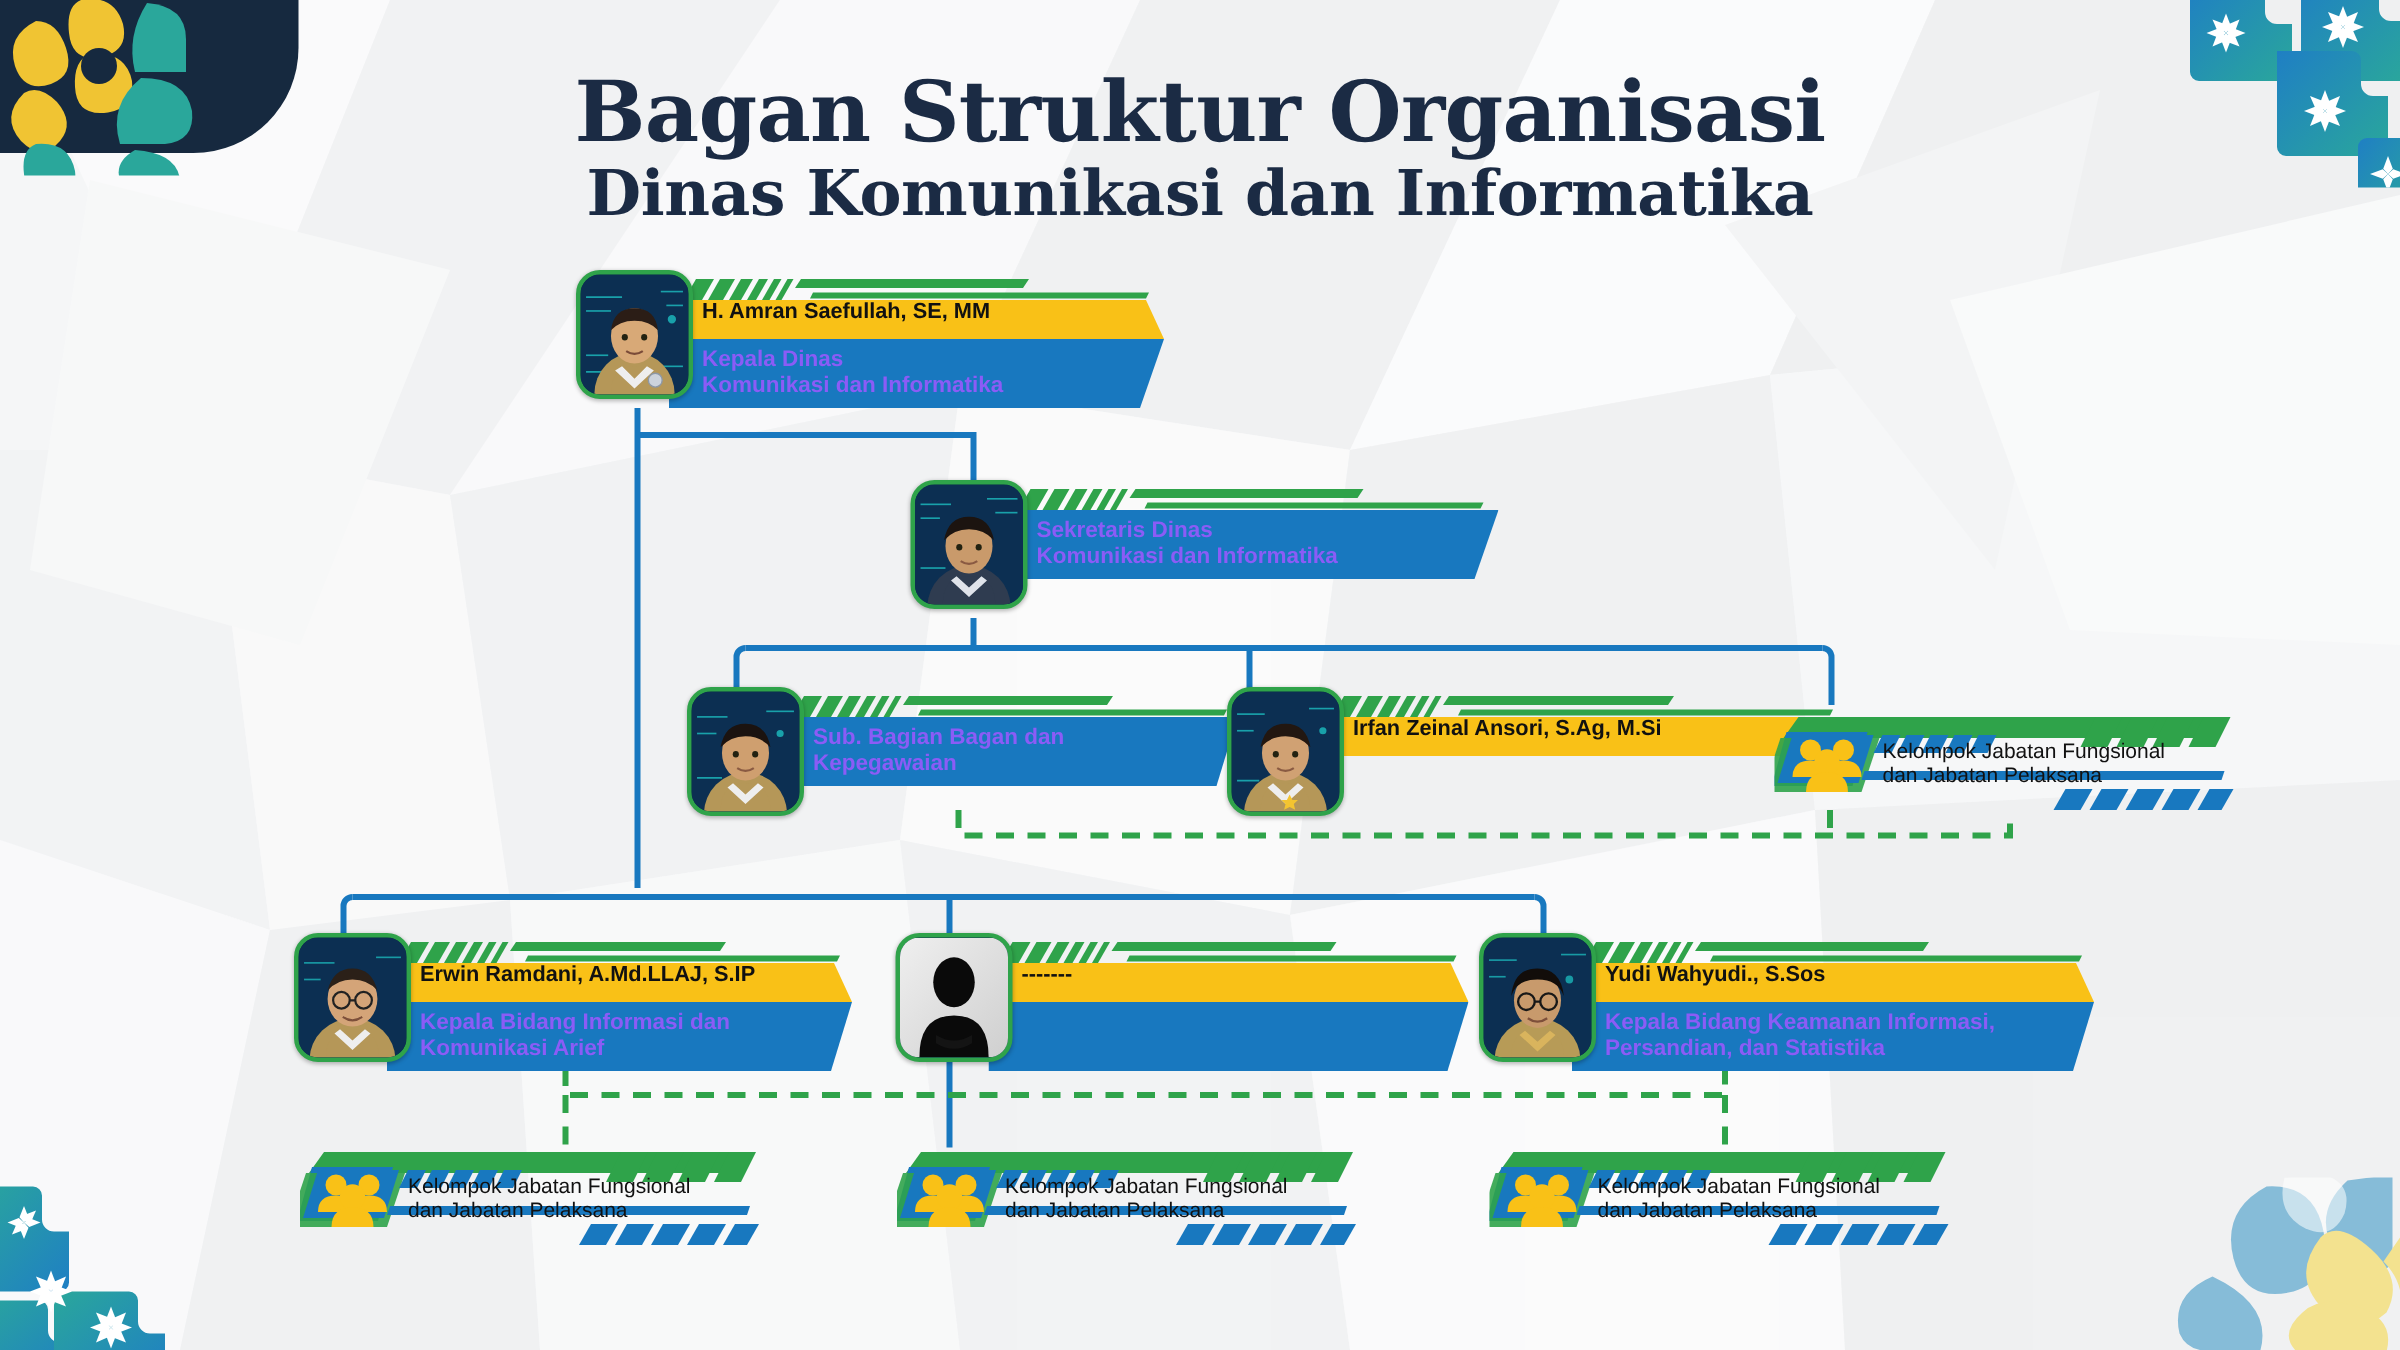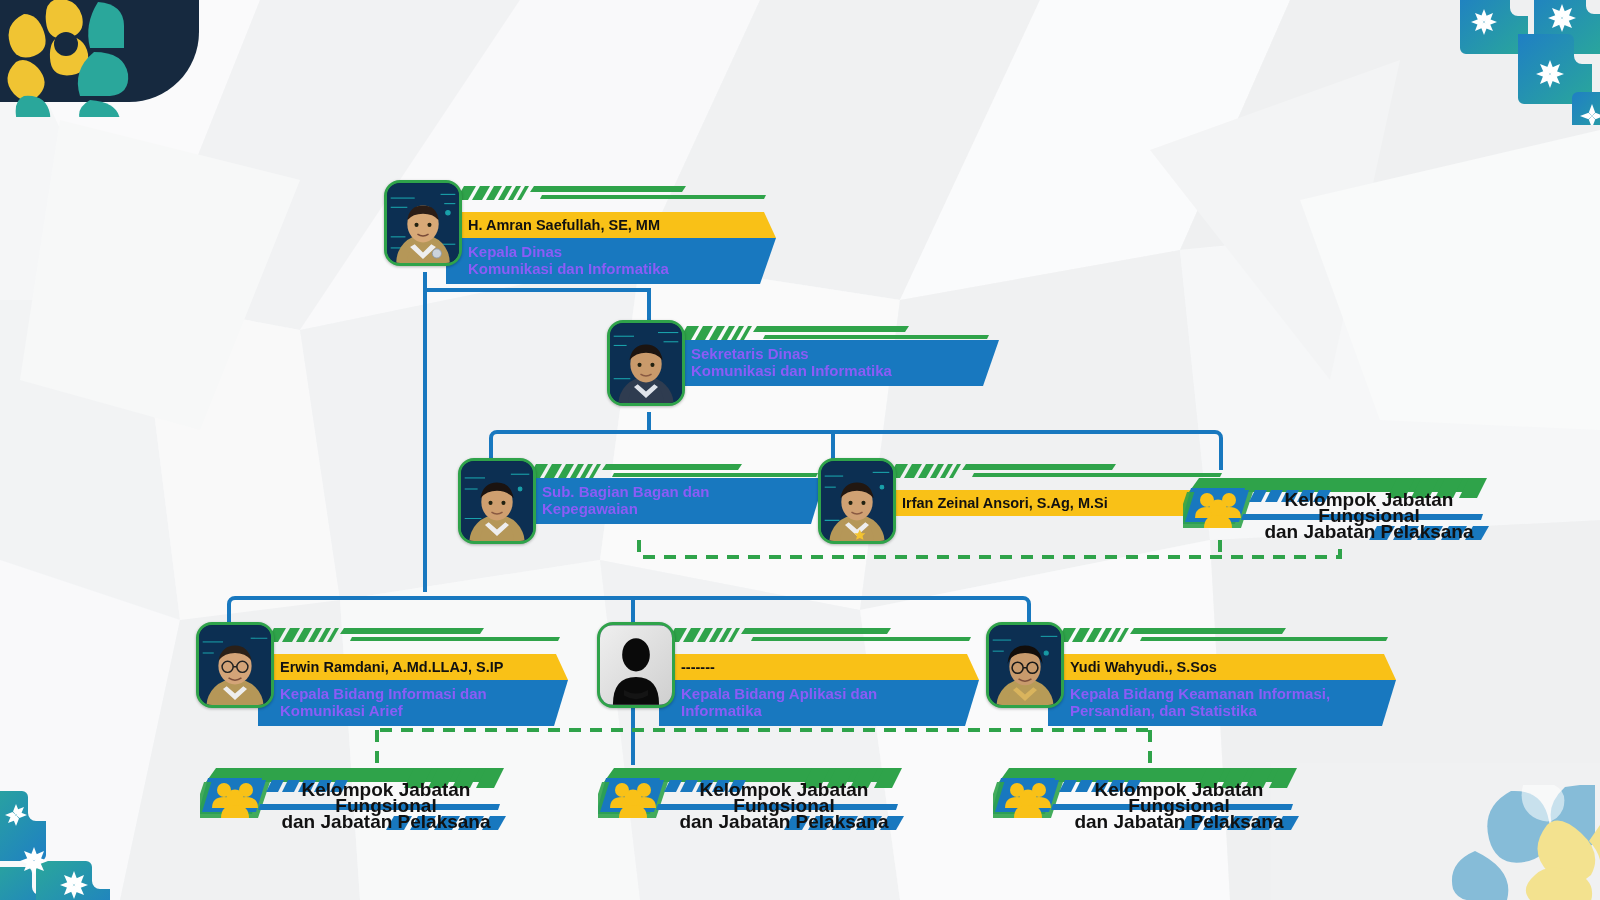--- a/index.html
+++ b/index.html
@@ -64,27 +64,26 @@
   .photo svg { display:block; width:100%; height:100%; }
 
   .banners { position:absolute; left:62px; top:6px; z-index:2; }
 
   .stripes { position:relative; height:14px; }
   .stripes svg { display:block; }
 
   .name-bar {
     position:relative;
     height:26px;
-    display:flex; align-items:center;
+    display:flex; align-items:flex-start;
     padding-left:22px;
     color:#111;
     font-size:14.5px;
     font-weight:bold;
     white-space:nowrap;
-    margin-top:12px;
   }
   .name-bar .shape { position:absolute; inset:0; z-index:-1; }
   .name-bar .txt { position:relative; z-index:2; }
 
   .role-bar {
     position:relative;
     min-height:44px;
     display:flex; align-items:center;
     padding-left:22px;
     color:#8b5cf6;
@@ -96,23 +95,22 @@
   .role-bar .shape { position:absolute; inset:0; z-index:-1; }
   .role-bar .txt { position:relative; z-index:2; }
 
   
   .fgroup { position:absolute; z-index:5; }
   .fgroup svg { display:block; }
   .fgroup .flabel {
     position:absolute;
     left:72px; top:22px;
     width:228px;
-    text-align:center;
-    font-size:19px;
-    font-weight:bold;
+    font-size:14px;
+    font-weight:normal;
     line-height:16px;
     color:#111;
     white-space:pre-line;
   }
 </style>
 </head>
 <body>
 
 <div id="stage">
 
@@ -260,20 +258,24 @@
       <path d="M96,6 q-30,16 -22,48 q8,30 40,22 q26,-8 20,-40 q-6,-32 -38,-30 Z" fill="#86bcd8"></path>
       <path d="M60,66 q-28,12 -22,38 q6,14 26,11 h28 q8,-30 -32,-49 Z" fill="#86bcd8"></path>
       <path d="M150,2 q-24,22 -8,48 q16,24 38,8 v-60 Z" fill="#86bcd8"></path>
       <path d="M132,40 q-20,26 2,48 q22,20 42,2 q12,-22 -10,-42 q-22,-20 -34,-8 Z" fill="#f3e28f"></path>
       <path d="M120,90 q-16,14 -4,26 h60 q6,-22 -20,-30 q-24,-8 -36,4 Z" fill="#f3e28f"></path>
       <path d="M174,56 q16,16 11,40 v-56 Z" fill="#f3e28f"></path>
       <path d="M108,0 q-6,24 14,34 q18,8 26,-10 q6,-20 -14,-26 Z" fill="#ffffff" opacity="0.55"></path>
     </g>
   </svg>
 
+  <div class="title-wrap">
+    <div class="title-line1">Bagan Struktur Organisasi</div>
+    <div class="title-line2">Dinas Komunikasi dan Informatika</div>
+  </div>
 
   <svg class="wires" viewBox="0 0 1600 900">
     <g fill="none" stroke="#1878bf" stroke-width="4" stroke-linecap="butt">
 
       <path d="M425,272 V290 "></path>
 
       <path d="M425,290 H649 V330"></path>
 
       <path d="M425,290 V592"></path>
 
@@ -582,22 +584,20 @@
         <div class="name-bar">
           <svg class="shape" width="320" height="26" viewBox="0 0 320 26" preserveAspectRatio="none">
               <polygon points="0,0 308,0 320,26 0,26" fill="#f9c117"></polygon>
             </svg>
           <span class="txt">-------</span>
         </div>
         <div class="role-bar">
           <svg class="shape" width="320" height="46" viewBox="0 0 320 46" preserveAspectRatio="none">
               <polygon points="0,0 320,0 306,46 0,46" fill="#1878bf"></polygon>
             </svg>
-          <span class="txt">Kepala Bidang Aplikasi dan
-Informatika</span>
         </div>
       </div>
       <div class="photo">
         <svg viewBox="0 0 78 86">
           <defs>
             <linearGradient id="silgrad" x1="0" y1="0" x2="1" y2="1">
               <stop offset="0%" stop-color="#efefef"></stop>
               <stop offset="100%" stop-color="#cfcfcf"></stop>
             </linearGradient>
           </defs>

